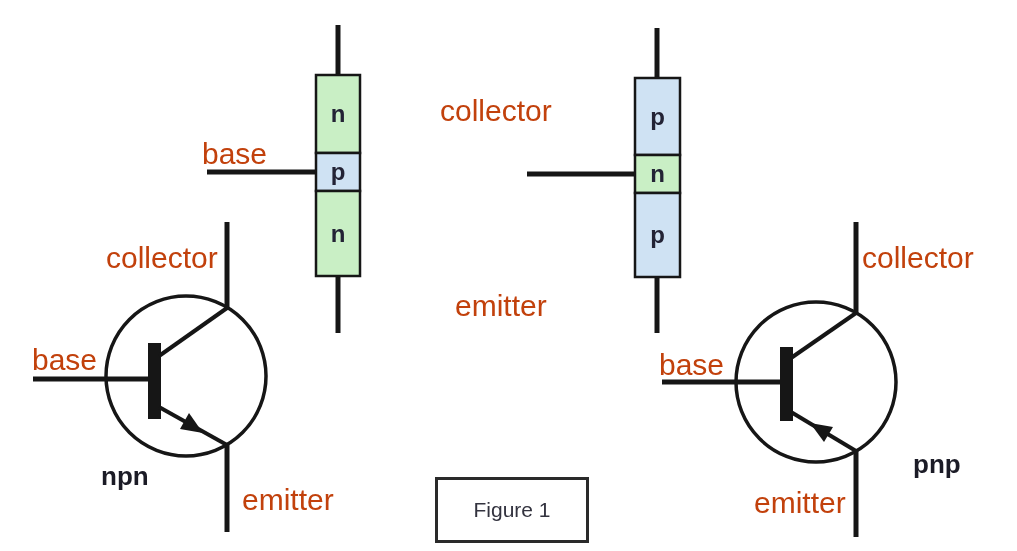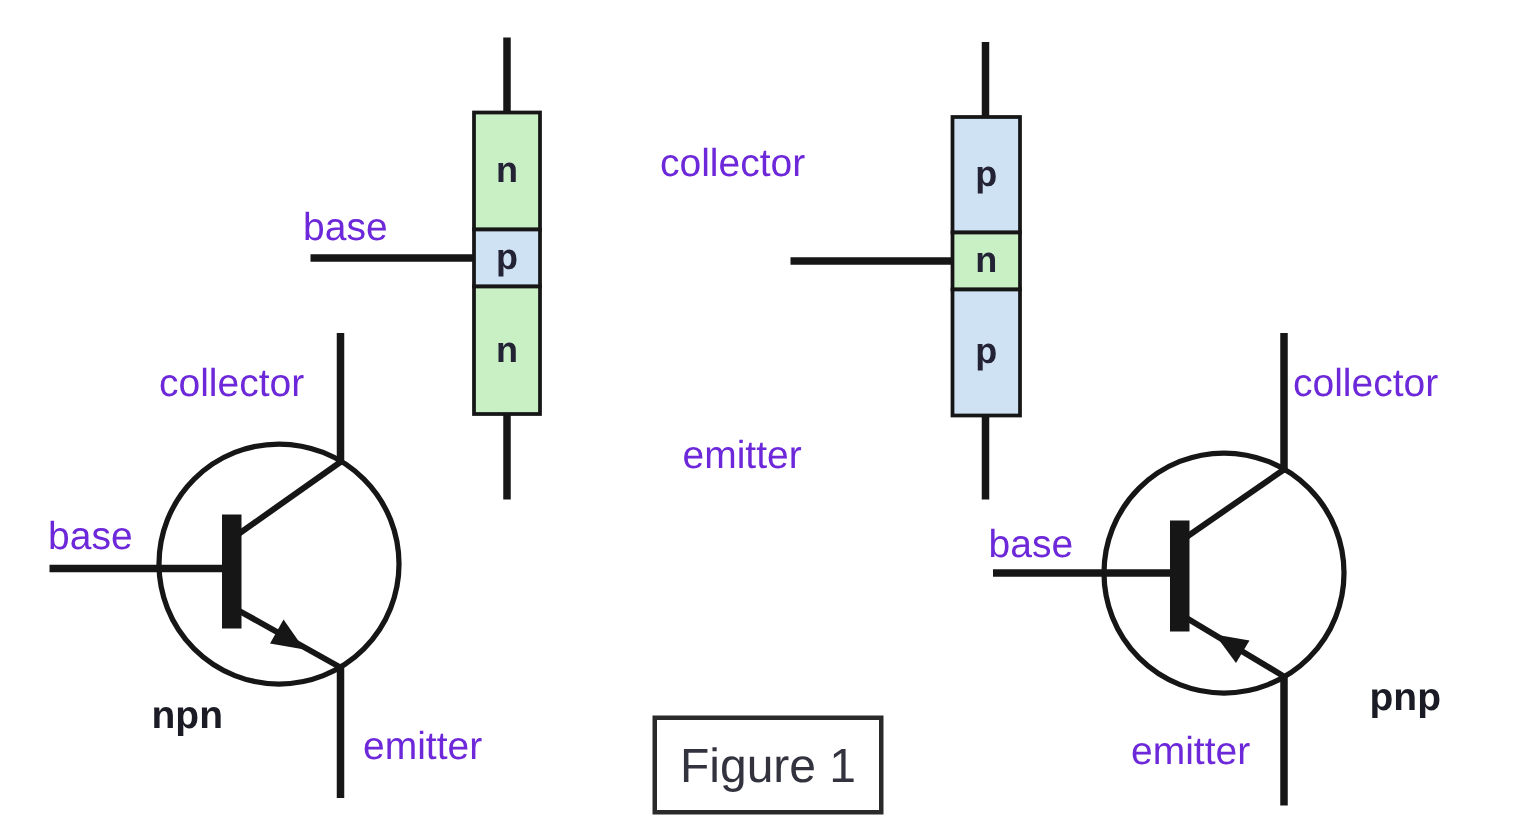--- a/index.html
+++ b/index.html
@@ -2,34 +2,34 @@
 <html><head>
 <meta charset="utf-8">
 <style>
   html,body{margin:0;padding:0;background:#ffffff;}
   .canvas{
     position:relative;width:1017px;height:551px;background:#ffffff;overflow:hidden;
     font-family:"Liberation Sans", sans-serif;
   }
   .geom{position:absolute;left:0;top:0;}
   .lbl{
-    position:absolute;white-space:nowrap;color:#6d28d9;font-size:26px;line-height:1.15;
+    position:absolute;white-space:nowrap;color:#c2410c;font-size:30px;line-height:1.15;
   }
   .type-lbl{
     position:absolute;white-space:nowrap;color:#1b1b26;font-size:26px;font-weight:bold;line-height:1.1;margin-left:24px;
   }
   .layer-letter{
     position:absolute;display:flex;align-items:center;justify-content:center;
     font-size:24px;font-weight:bold;color:#232335;
   }
   .fig-box{
     position:absolute;left:435px;top:477px;width:148px;height:60px;
     border:3px solid #2a2a2a;background:#ffffff;
     display:flex;align-items:center;justify-content:center;
-    font-size:32px;color:#33333f;
+    font-size:21px;color:#33333f;
   }
   .wire{stroke:#161616;stroke-width:5;stroke-linecap:butt;fill:none;}
   .diag{stroke:#161616;stroke-width:4;stroke-linecap:butt;fill:none;}
   .ring{stroke:#161616;stroke-width:3.5;fill:none;}
   .layer{stroke:#161616;stroke-width:2.5;}
   .solid{fill:#161616;stroke:none;}
 </style>
 </head>
 <body>
 

